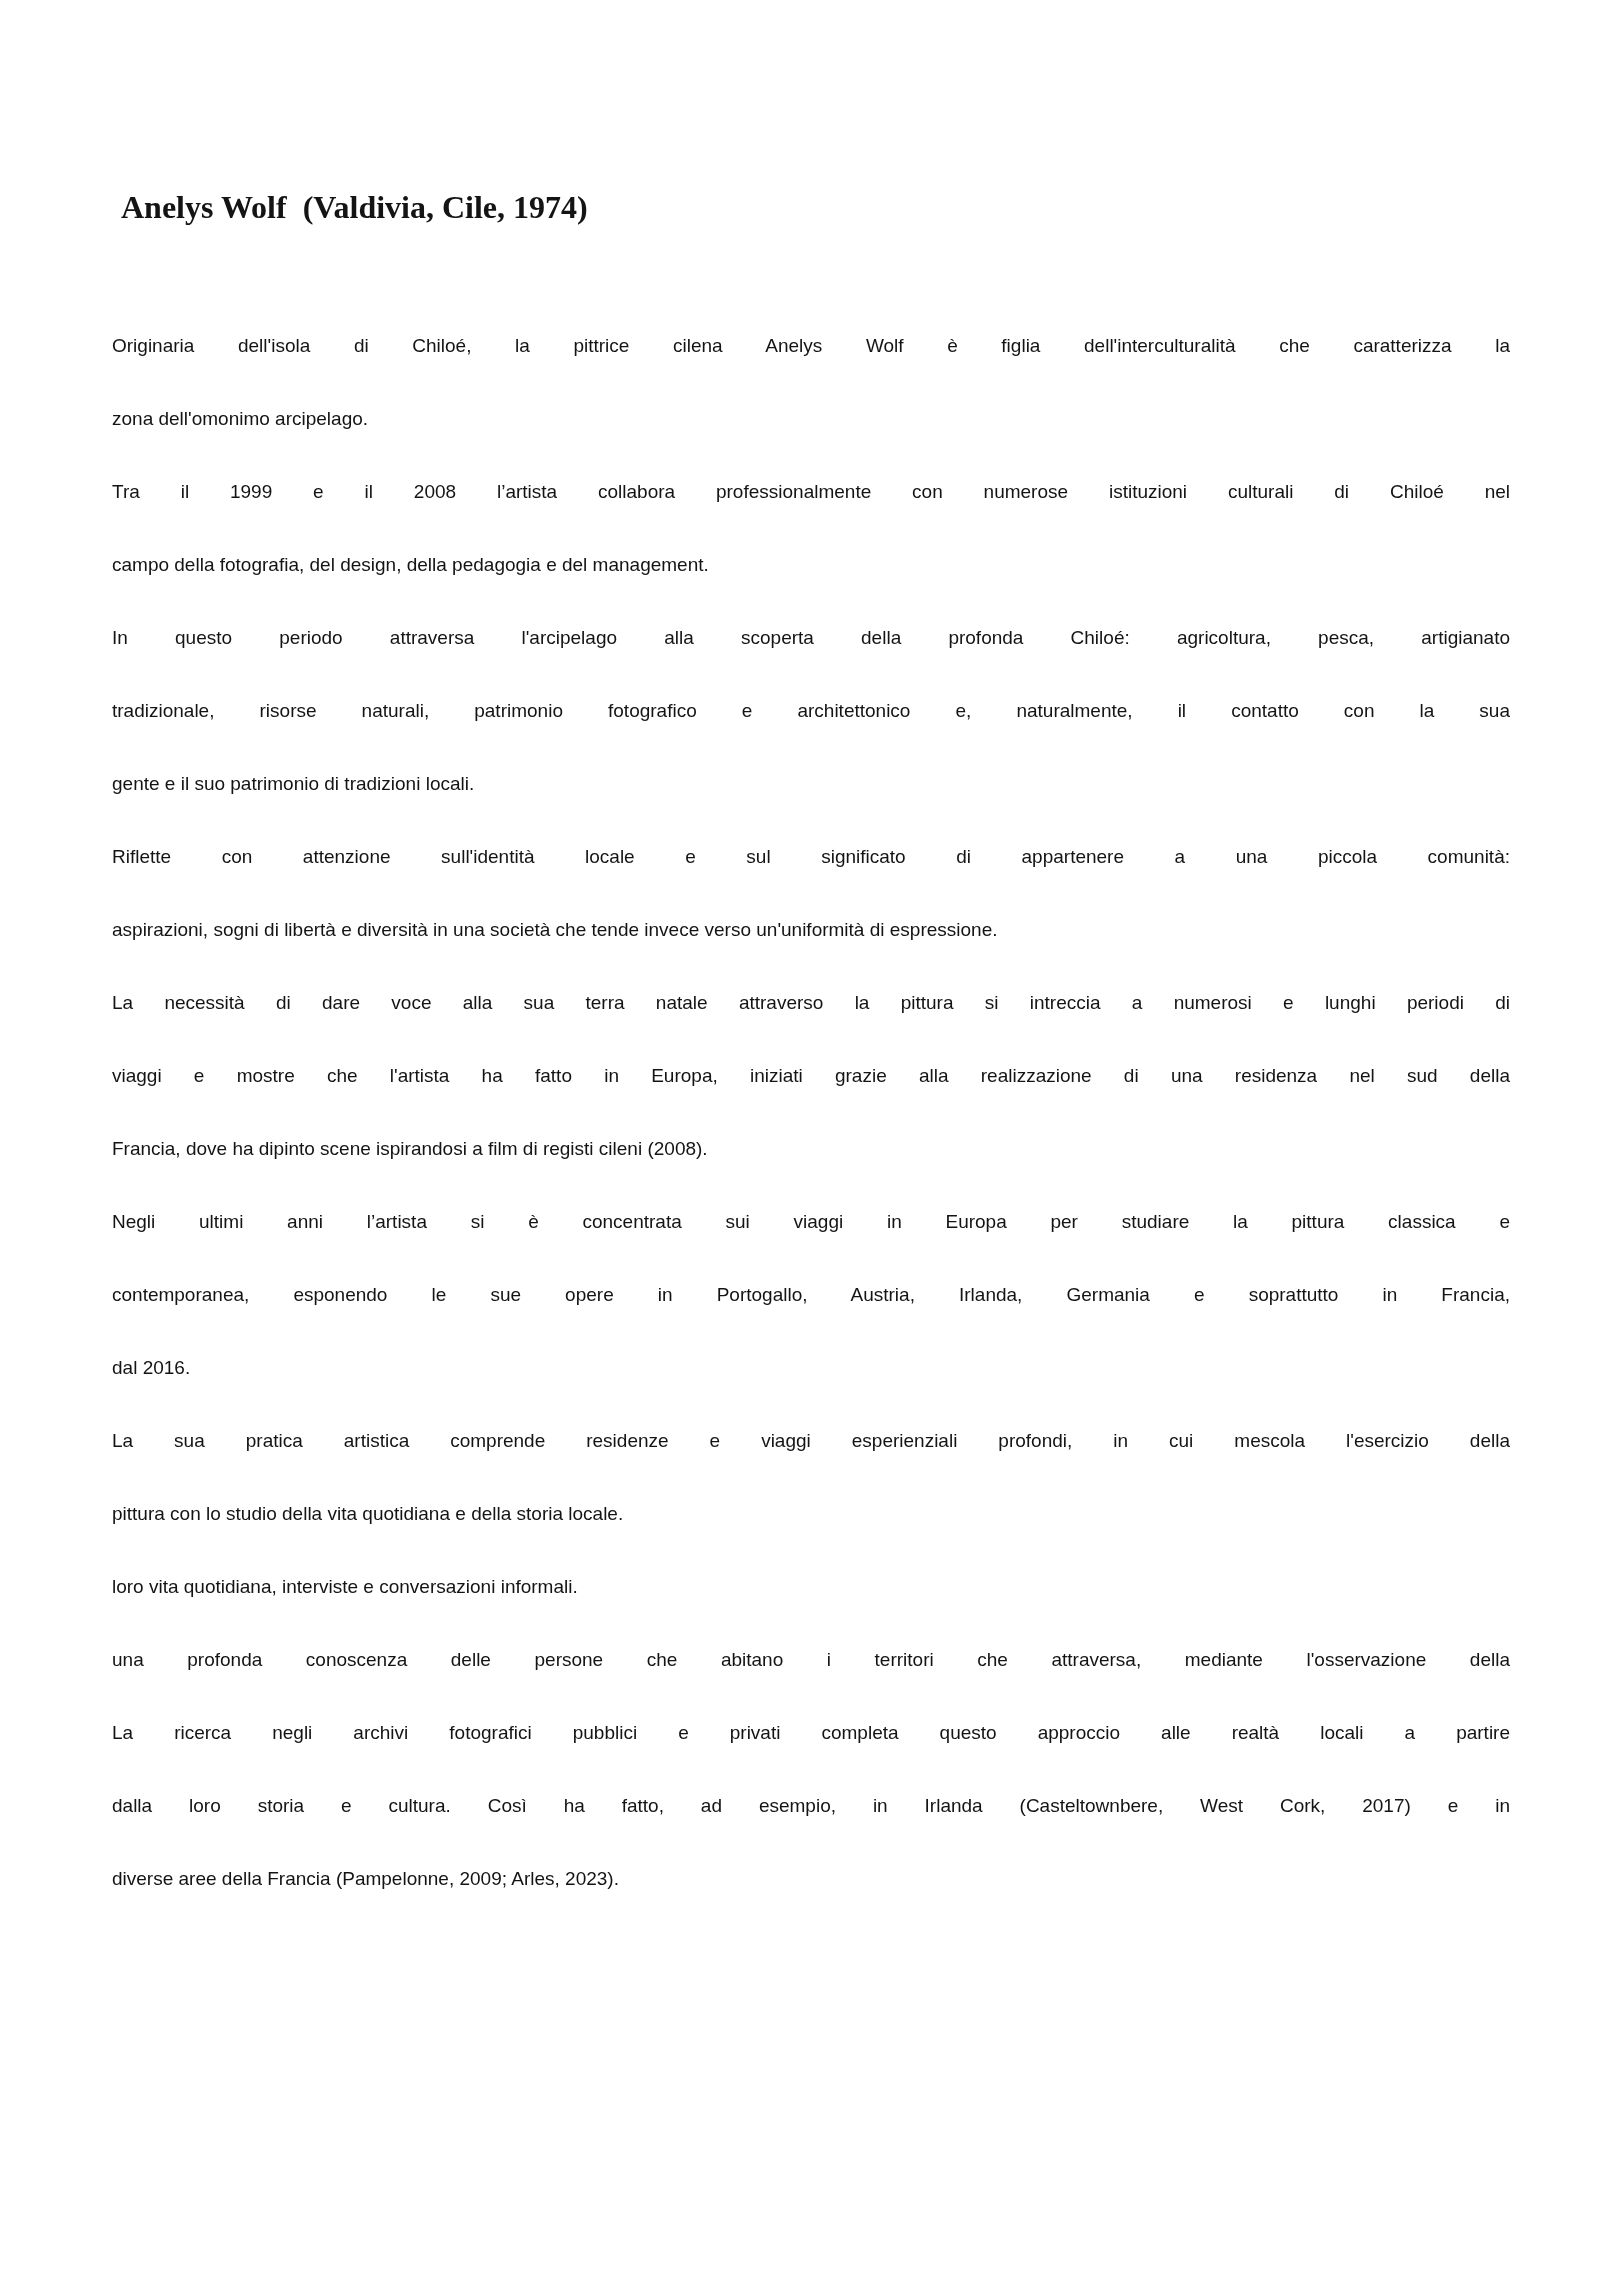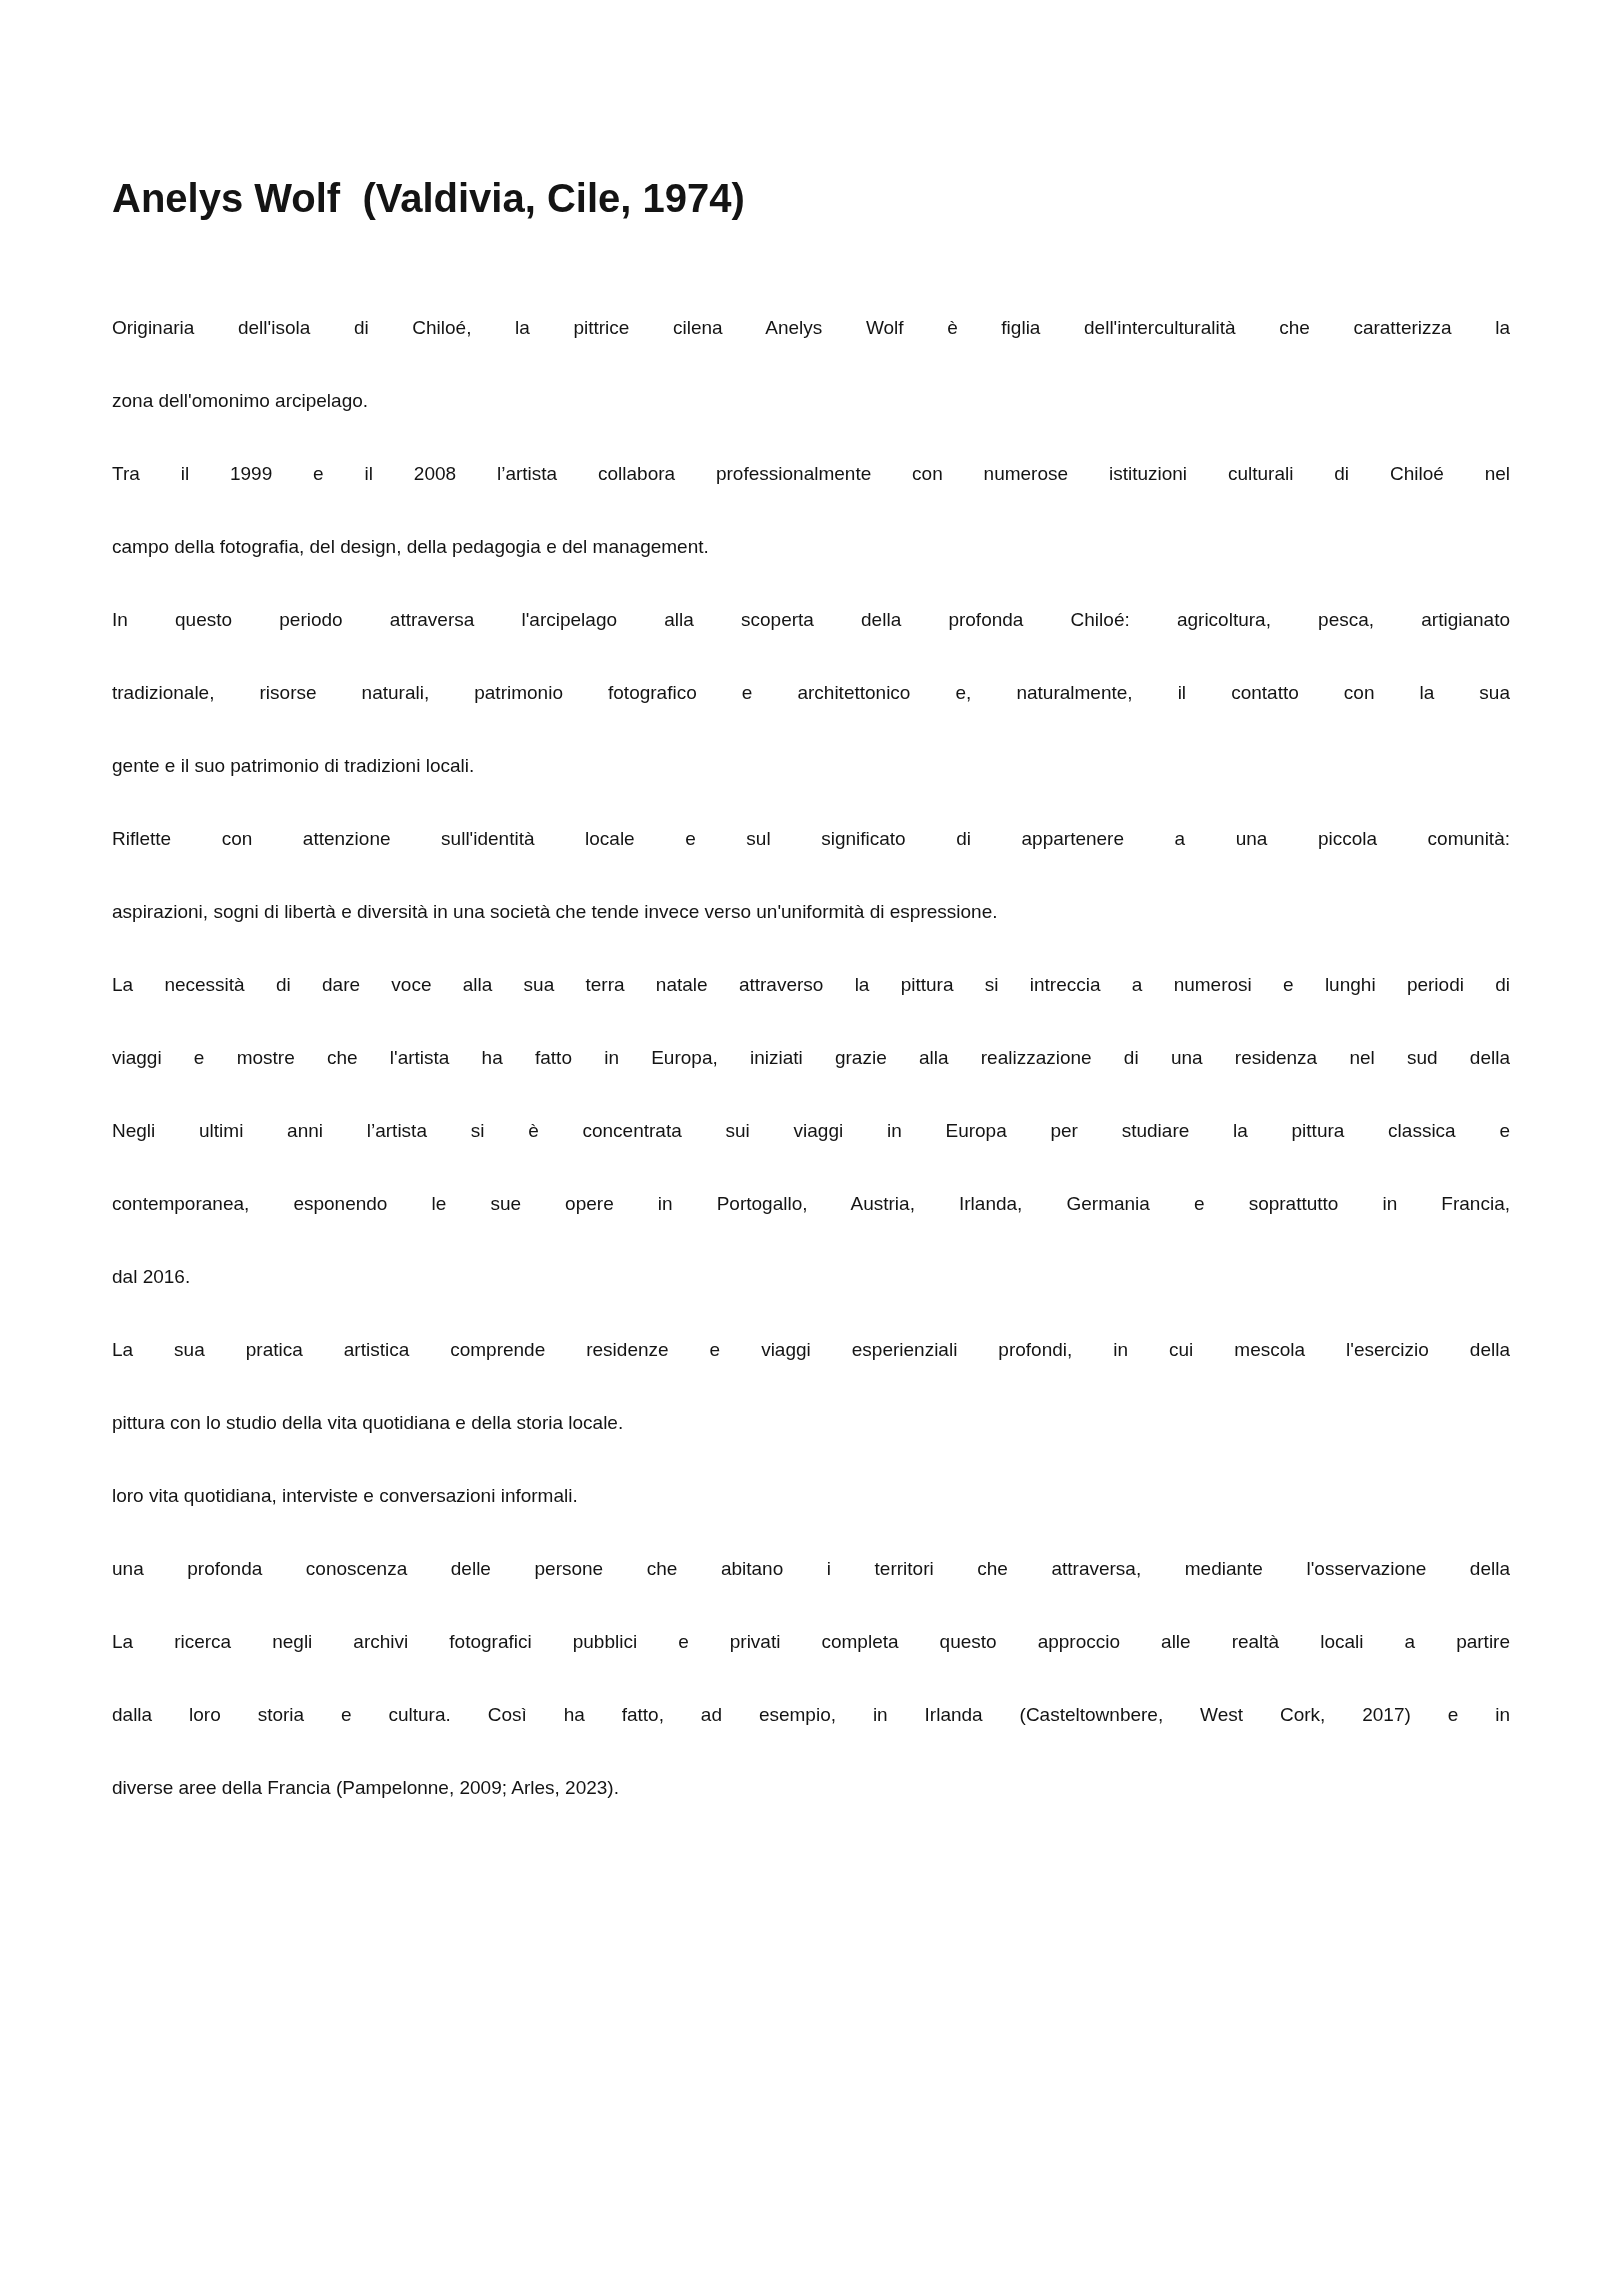--- a/index.html
+++ b/index.html
@@ -12,26 +12,27 @@
     width: 1607px;
     height: 2295px;
     box-sizing: border-box;
     background: var(--bg-color, #ffffff);
     color: var(--text-color, #141414);
     font-family: "Liberation Sans", sans-serif;
     padding: 162px 97px 0 112px;
     overflow: hidden;
   }
   .title {
-    margin: 0;
-    font-size: 40px;
+    margin: 9px;
+    font-size: 32px;
     font-weight: 700;
     line-height: 73px;
     white-space: pre-wrap;
     color: var(--text-color, #141414);
+    font-family: Liberation Serif, serif;
   }
   .title-gap {
     height: 56px;
   }
   .doc-body {
     width: 1398px;
   }
   .line {
     font-size: 19px;
     line-height: 73px;
@@ -59,20 +60,21 @@
       <div class="line plain">zona dell'omonimo arcipelago.</div>
       <div class="line justified">Tra il 1999 e il 2008 l’artista collabora professionalmente con numerose istituzioni culturali di Chiloé nel</div>
       <div class="line plain">campo della fotografia, del design, della pedagogia e del management.</div>
       <div class="line justified">In questo periodo attraversa l'arcipelago alla scoperta della profonda Chiloé: agricoltura, pesca, artigianato</div>
       <div class="line justified">tradizionale, risorse naturali, patrimonio fotografico e architettonico e, naturalmente, il contatto con la sua</div>
       <div class="line plain">gente e il suo patrimonio di tradizioni locali.</div>
       <div class="line justified">Riflette con attenzione sull'identità locale e sul significato di appartenere a una piccola comunità:</div>
       <div class="line plain">aspirazioni, sogni di libertà e diversità in una società che tende invece verso un'uniformità di espressione.</div>
       <div class="line justified">La necessità di dare voce alla sua terra natale attraverso la pittura si intreccia a numerosi e lunghi periodi di</div>
       <div class="line justified">viaggi e mostre che l'artista ha fatto in Europa, iniziati grazie alla realizzazione di una residenza nel sud della</div>
+      <div class="line plain">Francia, dove ha dipinto scene ispirandosi a film di registi cileni (2008).</div>
       <div class="line justified">Negli ultimi anni l’artista si è concentrata sui viaggi in Europa per studiare la pittura classica e</div>
       <div class="line justified">contemporanea, esponendo le sue opere in Portogallo, Austria, Irlanda, Germania e soprattutto in Francia,</div>
       <div class="line plain">dal 2016.</div>
       <div class="line justified">La sua pratica artistica comprende residenze e viaggi esperienziali profondi, in cui mescola l'esercizio della</div>
       <div class="line plain">pittura con lo studio della vita quotidiana e della storia locale.</div>
       <div class="line plain">loro vita quotidiana, interviste e conversazioni informali.</div>
       <div class="line justified">una profonda conoscenza delle persone che abitano i territori che attraversa, mediante l'osservazione della</div>
       <div class="line justified">La ricerca negli archivi fotografici pubblici e privati completa questo approccio alle realtà locali a partire</div>
       <div class="line justified">dalla loro storia e cultura. Così ha fatto, ad esempio, in Irlanda (Casteltownbere, West Cork, 2017) e in</div>
       <div class="line plain">diverse aree della Francia (Pampelonne, 2009; Arles, 2023).</div>

